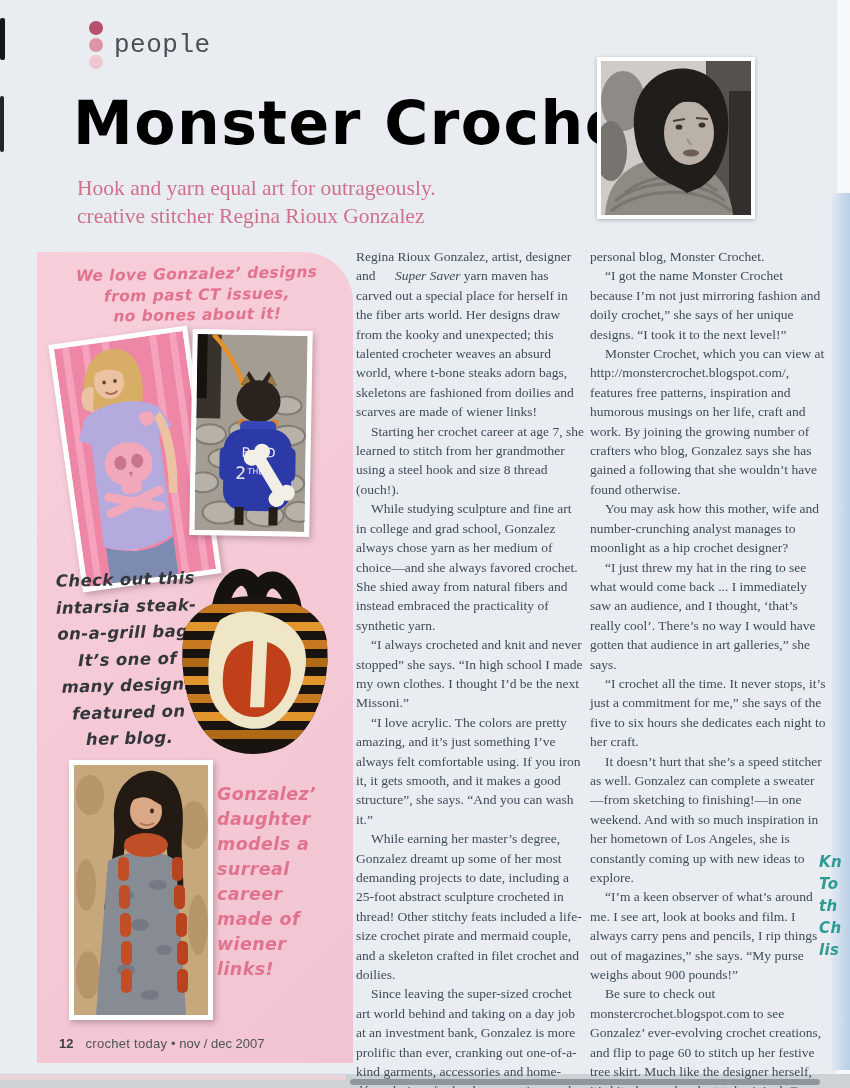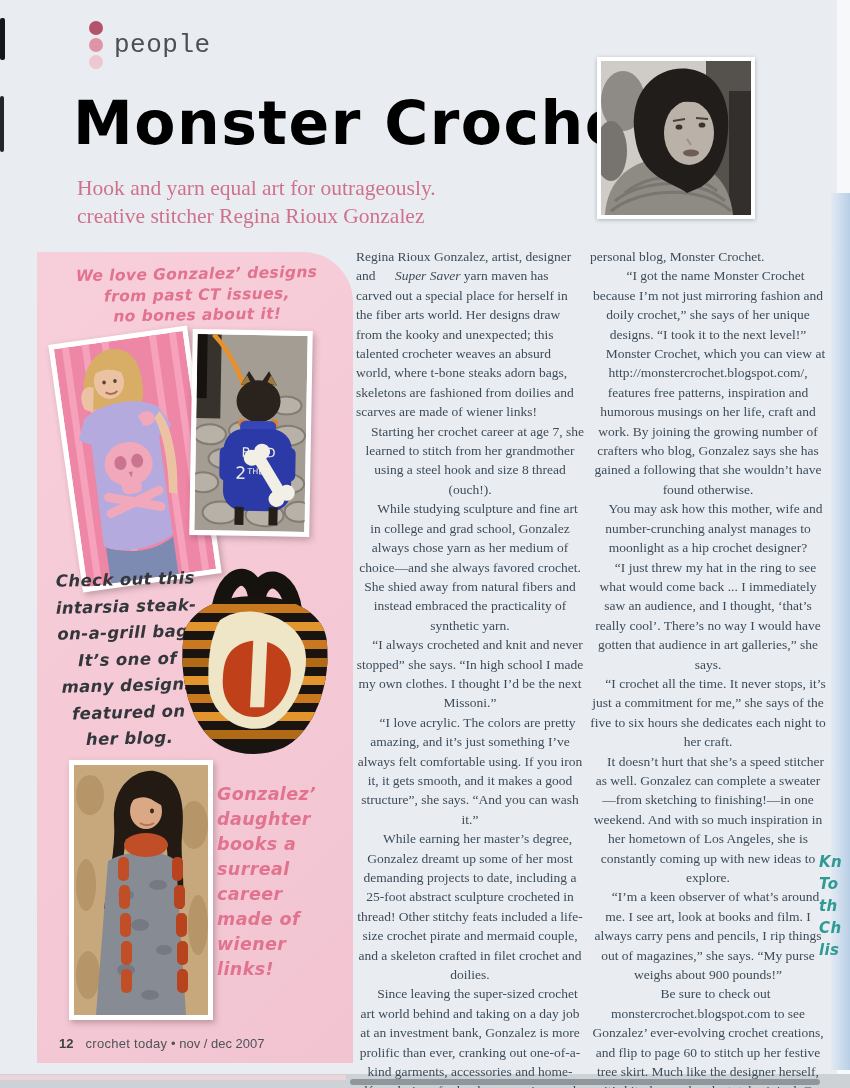--- a/index.html
+++ b/index.html
@@ -45,21 +45,21 @@
   .photo-daughter{left:32px;top:508px;padding:5px;}
   .sidebar-footer{position:absolute;left:22px;bottom:12px;font-size:13px;color:#4e5357;}
   .sidebar-footer .pg{font-weight:bold;margin-right:12px;color:#3d4146;}
   .sidebar-footer .mag{letter-spacing:.3px;text-align:center;}
   
   .col{position:absolute;top:247px;}
   .col1{left:356px;width:228px;}
   .col2{left:590px;width:236px;}
   .col p{margin:0;font-family:"Liberation Serif",serif;font-size:13.5px;line-height:19.4px;
          color:#3e4c5a;text-align:left;}
-  .col p.ind{text-indent:15px;text-align:center;}
+  .col p.ind{text-indent:15px;}
   .col .it{font-style:italic;margin-left:16px;}
   
   .edge-note{position:absolute;left:819px;top:851px;width:30px;overflow:hidden;z-index:5;
              font-size:15px;line-height:22px;color:#2f9a94;}
   svg{display:block;}
 </style>
 </head>
 <body>
 
 <div class="page">
@@ -301,21 +301,21 @@
           <rect x="102" y="148" width="11" height="24" rx="5"></rect>
             <rect x="103" y="176" width="11" height="24" rx="5"></rect>
           <rect x="103" y="204" width="11" height="24" rx="5"></rect>
         </g>
       </svg>
     </div>
 
     <div class="note-bottom hand">
       <div>Gonzalez’</div>
       <div>daughter</div>
-      <div>books a</div>
+      <div>models a</div>
       <div>surreal</div>
       <div>career</div>
       <div>made of</div>
       <div>wiener</div>
       <div>links!</div>
     </div>
 
     <div class="sidebar-footer">
       <span class="pg">12</span><span class="mag">crochet today</span>
       <span>•</span>

